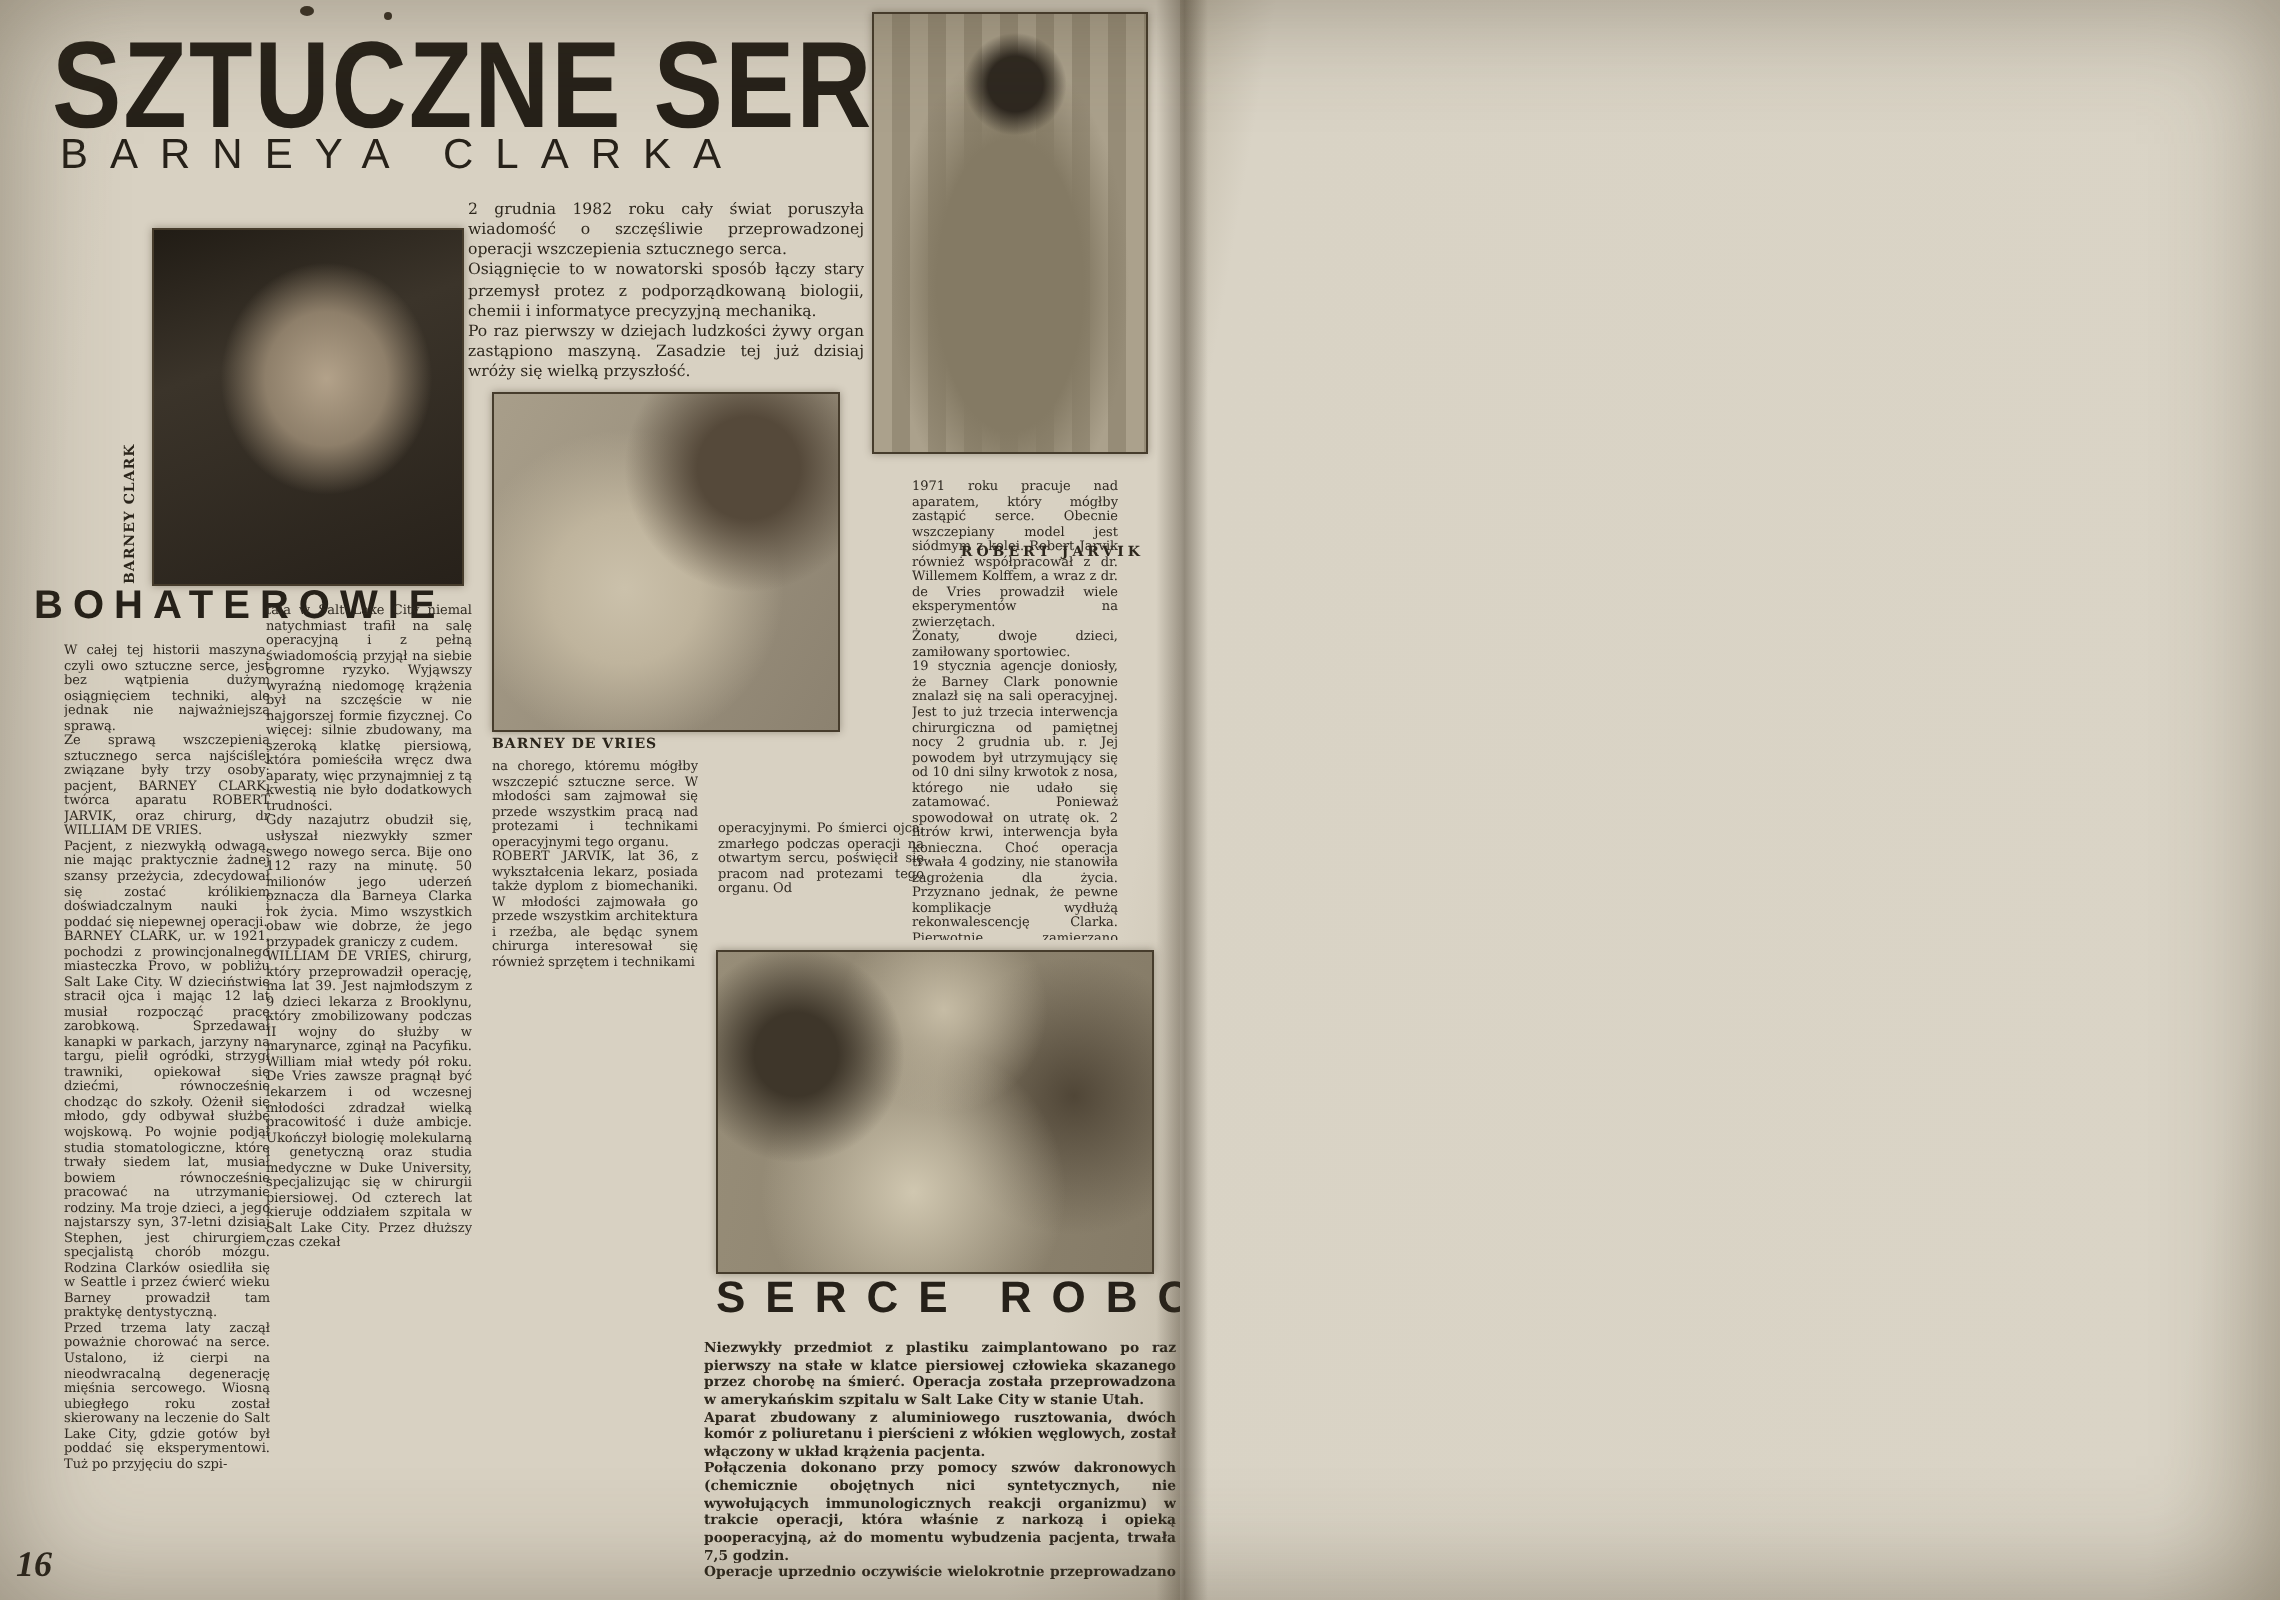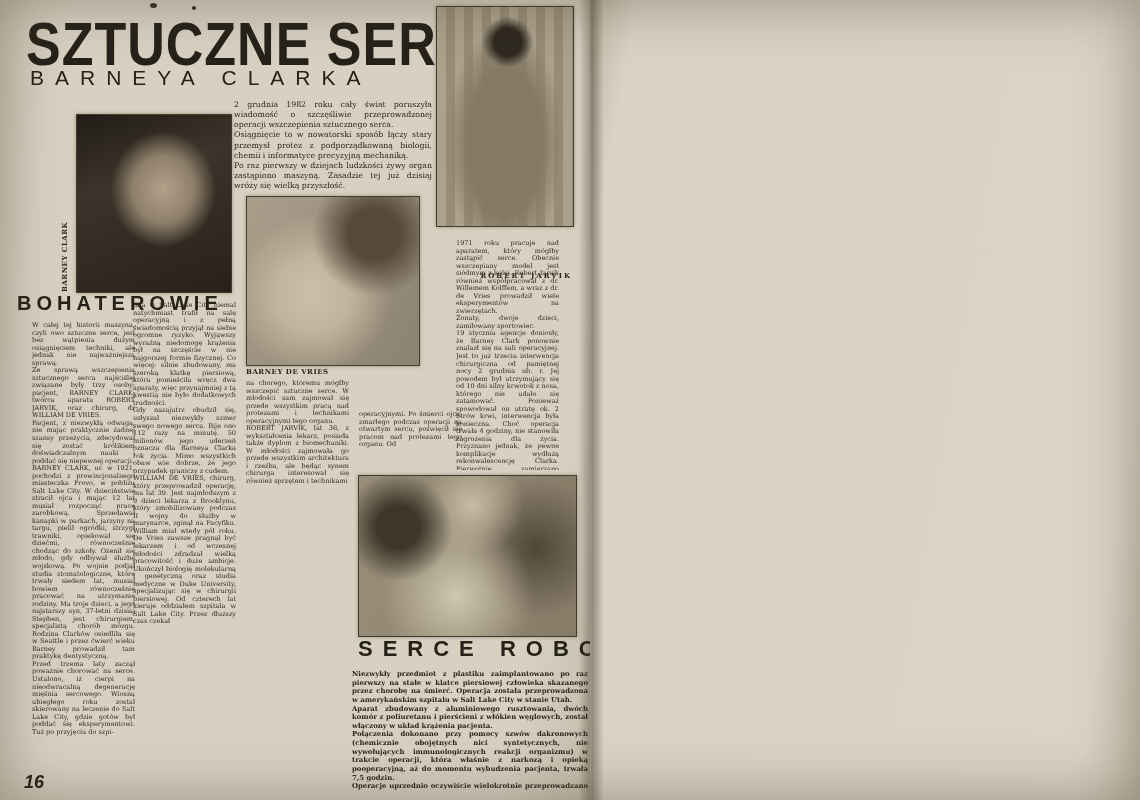--- a/index.html
+++ b/index.html
@@ -55,21 +55,21 @@
       linear-gradient(100deg,#978d78 0%,#857b67 100%);}
 
   .caption{position:absolute;font-size:7px;font-weight:bold;color:#2c261c;letter-spacing:.5px;white-space:nowrap;}
   #cap-barney{left:60px;top:196px;height:96px;writing-mode:vertical-rl;transform:rotate(180deg);}
   #cap-jarvik{left:452px;top:227px;width:120px;text-align:right;letter-spacing:2px;margin-top:44px;}
   #cap-devries{left:246px;top:367px;}
 
   .serce-body{position:absolute;left:352px;top:670px;width:236px;height:120px;
     font-size:6.9px;line-height:1.25;font-weight:bold;color:#2d271d;text-align:justify;white-space:pre-line;overflow:hidden;}
 
-  .pagenum{position:absolute;font-family:Liberation Sans, sans-serif;font-weight:bold;color:#262119;margin-left:16px;}
+  .pagenum{position:absolute;font-family:Liberation Serif, serif;font-weight:bold;color:#262119;}
   #pn16{left:8px;top:772px;font-size:18px;font-style:italic;}
 
   .speck{position:absolute;background:#3a3226;border-radius:50%;}
 </style>
 </head>
 <body>
 
 <div class="page" id="page-left">
   <div class="speck" style="left:150px;top:3px;width:7px;height:5px;"></div>
   <div class="speck" style="left:192px;top:6px;width:4px;height:4px;"></div>

